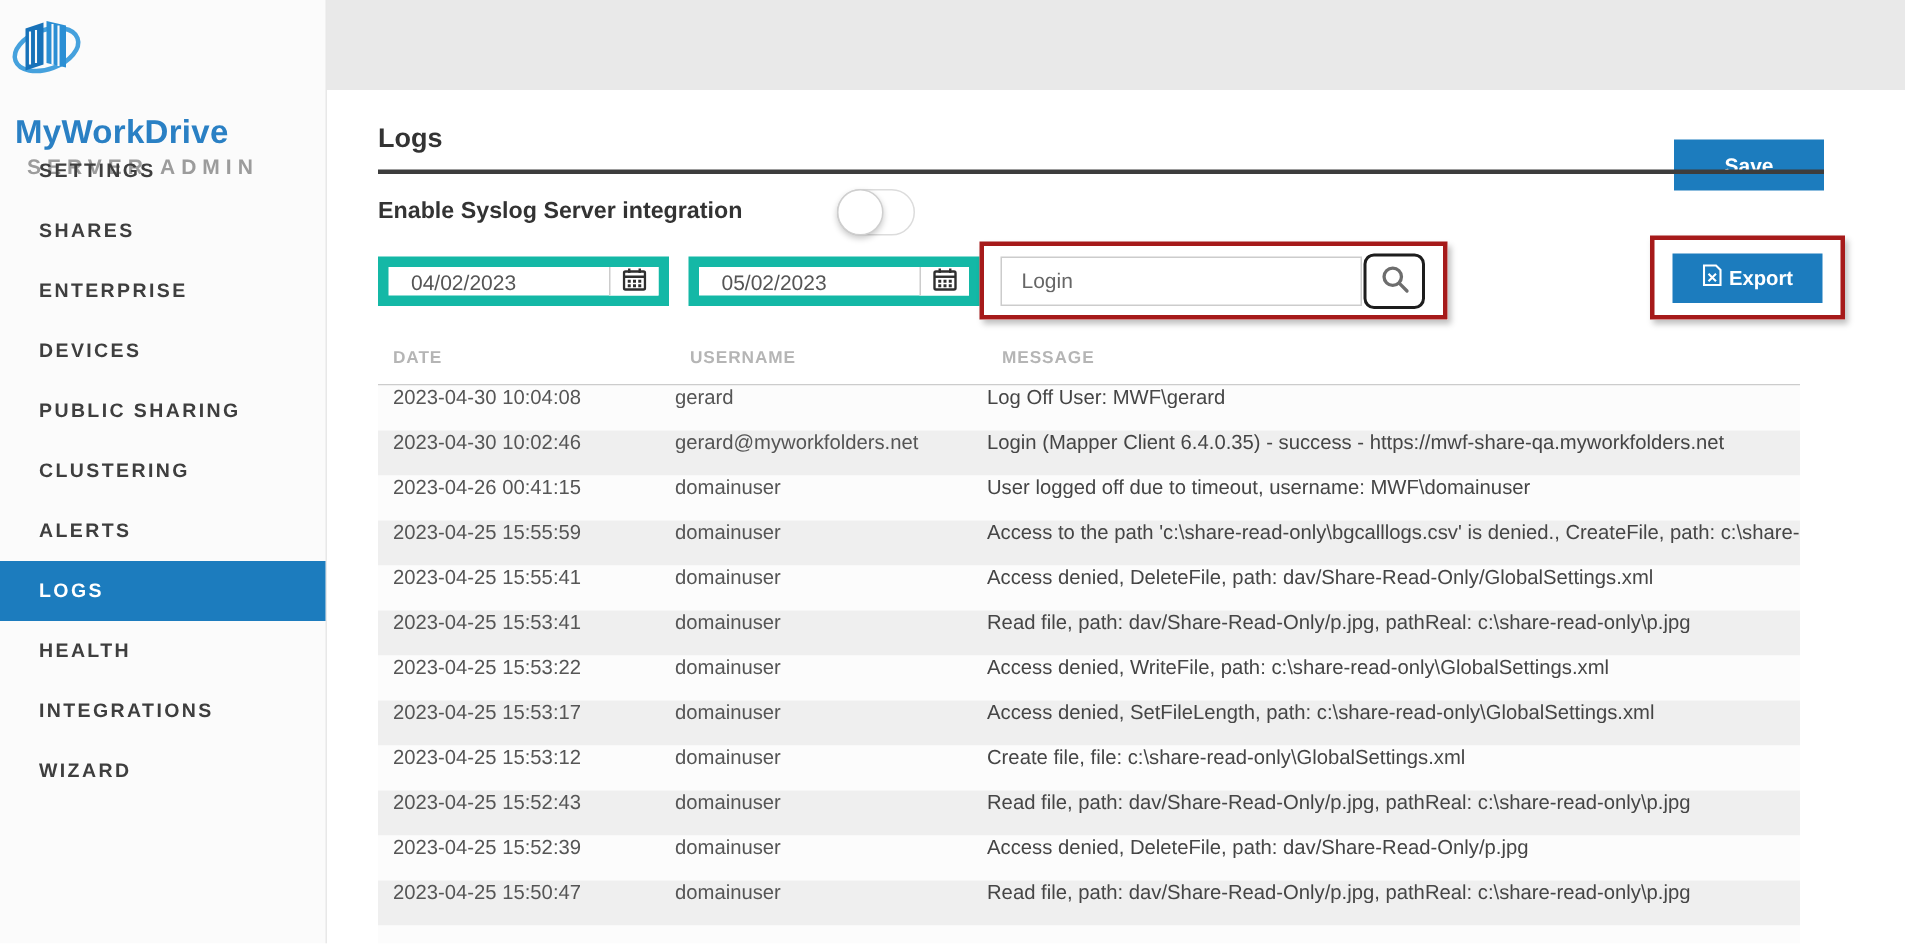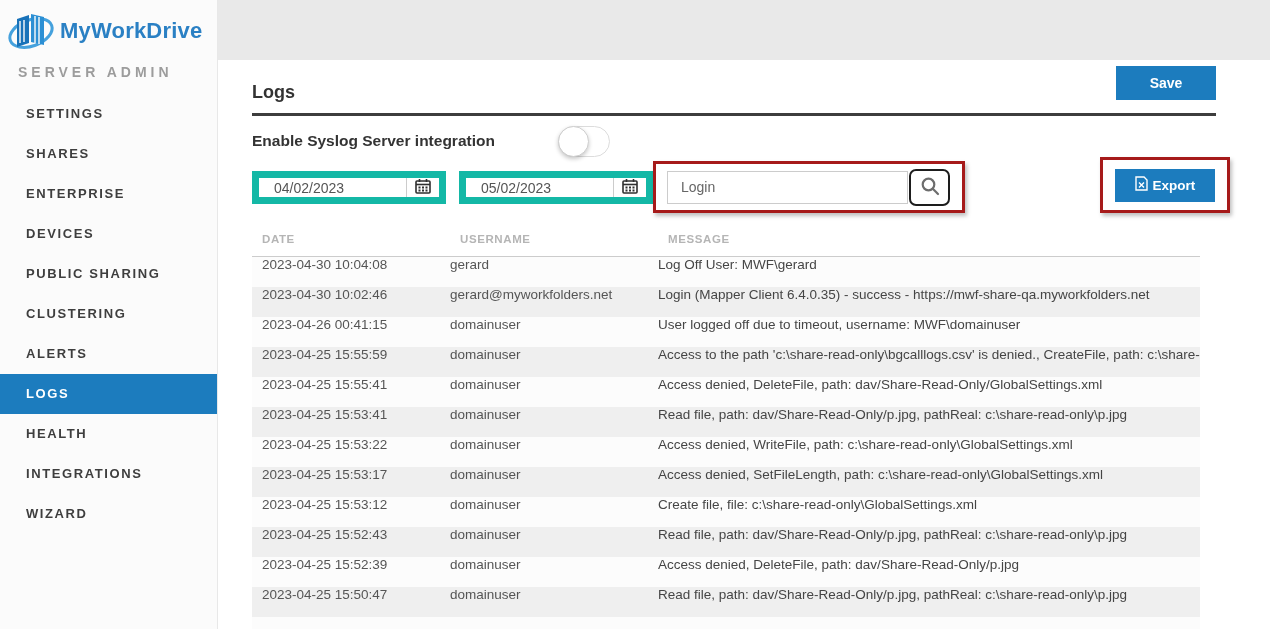--- a/index.html
+++ b/index.html
@@ -3,34 +3,34 @@
 <meta charset="utf-8">
 <style>
   html,body{margin:0;padding:0;}
   body{
     width:1270px;height:629px;position:relative;overflow:hidden;
     font-family:"Liberation Sans",sans-serif;background:#ffffff;
   }
   
   .sidebar{position:absolute;left:0;top:0;width:218px;height:629px;
     background:#fbfbfb;border-right:1px solid #e8e8e8;box-sizing:border-box;}
-  .logo-row{display:flex;align-items:flex-start;padding:6px 0 0 6px;}
+  .logo-row{display:flex;align-items:flex-start;padding:6px 0 0 6px;flex-direction:column;}
   .brand-name{font-size:22px;font-weight:bold;color:#2a80c4;margin:12px 0 0 4px;letter-spacing:.2px;}
   .brand-sub{margin:2px 0 0 18px;font-size:14px;font-weight:bold;color:#9c9c9c;letter-spacing:4px;}
   .nav{position:absolute;top:94px;left:0;right:0;}
   .nav-item{height:40px;line-height:40px;padding-left:26px;font-size:13px;font-weight:bold;
     letter-spacing:1.6px;color:#3e3e3e;cursor:pointer;}
   .nav-item.active{background:#1c7cbe;color:#ffffff;}
   
   .topbar{position:absolute;left:218px;top:0;width:1052px;height:60px;background:#e9e9e9;}
   .main{position:absolute;left:218px;top:60px;width:1052px;height:569px;background:#fff;}
   .page-title{position:absolute;left:34px;top:22px;font-size:18px;font-weight:bold;color:#333;}
   .btn-blue{background:#1c7cbe;color:#fff;border:none;font-weight:bold;cursor:pointer;
     display:flex;align-items:center;justify-content:center;font-family:inherit;}
-  .save-button{position:absolute;left:898px;top:6px;width:100px;height:34px;font-size:14px;}
+  .save-button{position:absolute;left:898px;top:33px;width:100px;height:34px;font-size:14px;}
   .header-rule{position:absolute;left:34px;top:53px;width:964px;height:3px;background:#3d3d3d;}
   .syslog-label{position:absolute;left:34px;top:72px;font-size:15.5px;font-weight:bold;color:#333;}
   
   .toggle{position:absolute;left:340px;top:66px;width:52px;height:31px;border:1px solid #dcdcdc;
     border-radius:17px;background:#fff;box-sizing:border-box;cursor:pointer;}
   .toggle-knob{position:absolute;left:-1px;top:-1px;width:31px;height:31px;border-radius:50%;
     background:#fff;border:1px solid #cfcfcf;box-sizing:border-box;box-shadow:0 2px 4px rgba(0,0,0,.22);}
   
   .date-input{position:absolute;top:111px;height:33px;width:194px;border:7px solid #14b8a6;
     background:#fff;box-sizing:border-box;display:flex;align-items:stretch;}

